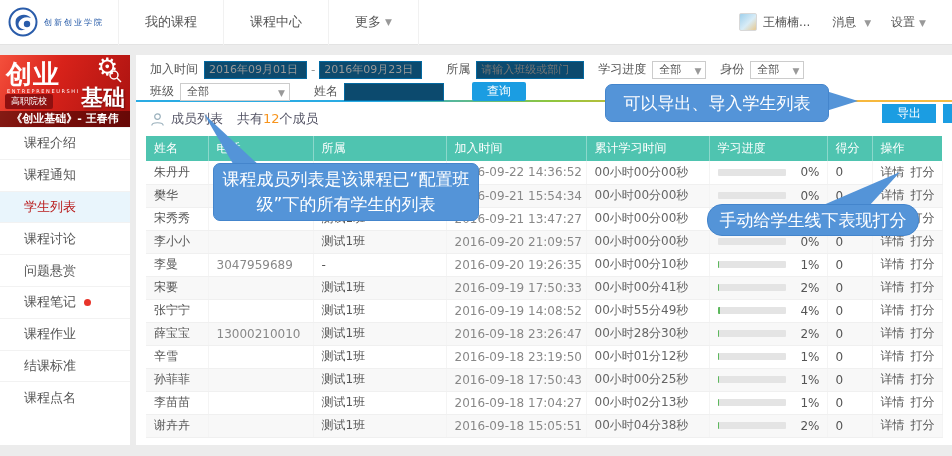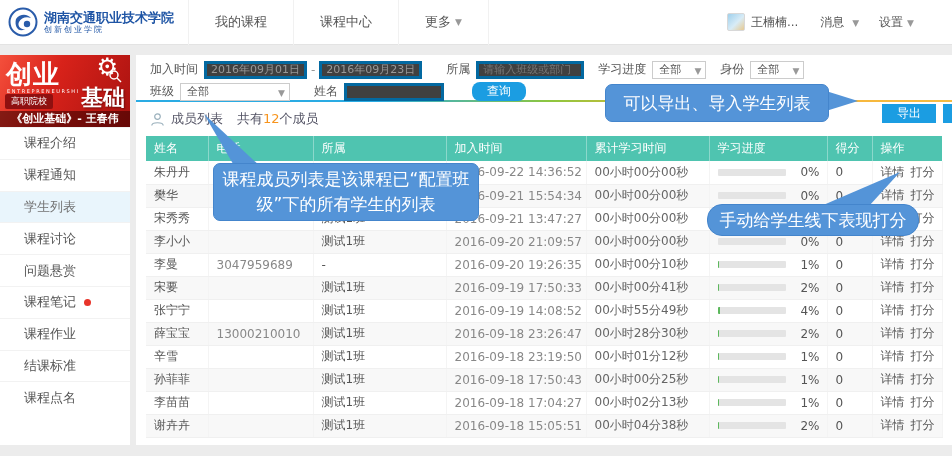--- a/index.html
+++ b/index.html
@@ -12,21 +12,21 @@
     background:#fff; border-bottom:1px solid #e3e3e3; display:flex; align-items:center; }
   .logo { display:flex; align-items:center; padding:0 14px 0 8px; }
   .logo-mark { width:30px; height:30px; margin-right:6px; }
   .logo-text1 { font-size:13px; font-weight:bold; color:#1f55a5; line-height:15px; }
   .logo-text2 { font-size:8px; color:#1f55a5; letter-spacing:2px; line-height:9px; }
   .nav { display:flex; height:45px; }
   .nav-item { padding:0 26px; display:flex; align-items:center; font-size:13px; color:#555;
     border-left:1px solid #f1f1f1; cursor:pointer; }
   .nav-item:last-child { border-right:1px solid #f1f1f1; }
   .caret { font-size:9px; color:#999; margin-left:4px; }
-  .top-right { margin-left:auto; display:flex; align-items:center; padding-right:18px; }
+  .top-right { margin-left:auto; display:flex; align-items:center; padding-right:6px; }
   .avatar { width:18px; height:18px; border-radius:2px; margin-right:6px;
     background:linear-gradient(135deg,#9fd0ec 0%,#d8ecf7 55%,#e8c98f 100%);
     border:1px solid #d8d8d8; }
   .user-name { font-size:12px; color:#555; margin-right:22px; }
   .top-menu { font-size:12px; color:#555; margin-right:20px; cursor:pointer; }
 
   
   .sidebar { position:absolute; left:0; top:55px; width:130px; height:390px;
     background:#fff; }
   .banner { position:relative; width:130px; height:72px; overflow:hidden;
@@ -39,44 +39,44 @@
   .banner-big2 { position:absolute; right:5px; top:28px; font-size:22px; font-weight:bold;
     color:#fff; text-shadow:1px 1px 2px #6e0a08; }
   .banner-badge { position:absolute; left:5px; bottom:18px; background:#8f1010; color:#fff;
     font-size:9px; padding:1px 6px; border-radius:2px; }
   .banner-strip { position:absolute; left:0; bottom:0; width:100%; height:16px;
     background:rgba(50,0,0,.55); color:#fff; font-size:11px; font-weight:bold;
     text-align:center; line-height:16px; white-space:nowrap; }
   .side-menu { }
   .side-item { height:31.8px; display:flex; align-items:center; padding-left:24px;
     font-size:13px; color:#555; border-top:1px solid #f2f2f2; cursor:pointer; position:relative; }
-  .side-item.active { background:#e9f5fc; color:#737373; }
+  .side-item.active { background:#e9f5fc; color:#b91c1c; }
   .red-dot { width:7px; height:7px; border-radius:50%; background:#e8342a; margin-left:8px; }
 
   
   .main { position:absolute; left:136px; top:55px; width:860px; height:390px;
     background:#fff; }
   .filter-block { height:45px; padding:5px 0 0 14px; }
   .filter-row { display:flex; align-items:center; height:19px; margin-bottom:3px; }
   .f-label { font-size:12px; color:#555; margin-right:6px; white-space:nowrap; }
-  .f-input { height:18px; border:3px solid #0369a1; font-size:11px; color:#999;
-    padding:0 4px; font-family:inherit; background:#404040; }
+  .f-input { height:18px; border:1px solid #0369a1; font-size:11px; color:#999;
+    padding:0 4px; font-family:inherit; background:#0c4a6e; }
   .f-date { width:103px; }
   .f-owner { width:108px; }
   .f-name { width:100px; }
   .dash { margin:0 4px; color:#999; }
   .f-select { height:18px; border:1px solid #ccc; background:#fff; position:relative;
     font-size:11px; color:#555; padding:0 16px 0 6px; display:flex; align-items:center; cursor:pointer; }
   .f-select .caret { position:absolute; right:4px; top:4px; }
   .sel-small { width:54px; }
   .sel-wide { width:110px; }
   .gap { width:24px; }
   .gap-s { width:14px; }
   .btn-query { height:19px; background:#1b9de2; color:#fff; border:none; font-size:12px;
-    padding:0 15px; border-radius:8px; margin-left:28px; cursor:pointer; font-family:inherit; }
+    padding:0 15px; border-radius:2px; margin-left:28px; cursor:pointer; font-family:inherit; }
   .grad-line { height:2px;
     background:linear-gradient(90deg,#2aabe3 0%,#2aabe3 28%,#8dc63f 48%,#f9b233 66%,#f5bd45 100%); }
 
   .member-head { height:34px; display:flex; align-items:center; padding-left:14px; }
   .member-title { font-size:13px; color:#556; margin-left:6px; }
   .member-count { font-size:13px; color:#556; margin-left:14px; }
   .member-count .num { color:#f7941d; }
   .btn-blue { position:absolute; height:19px; background:#1b9de2; color:#fff; border:none;
     font-size:12px; border-radius:0; cursor:pointer; text-align:center; line-height:19px;
     font-family:inherit; }
@@ -115,21 +115,20 @@
 <body>
 
 <div class="topbar">
   <div class="logo">
     <svg class="logo-mark" viewBox="0 0 30 30">
       <circle cx="15" cy="15" r="13.5" fill="#fff" stroke="#2a5caa" stroke-width="2"></circle>
       <path d="M8 12 C12 6,20 7,23 11 C18 9,13 11,11 15 C9 19,13 23,17 22 C11 26,6 20,8 12 Z" fill="#2a5caa"></path>
       <circle cx="19" cy="17" r="3.2" fill="#2a5caa"></circle>
     </svg>
     <div>
-      <div class="logo-text1">湖南交通职业技术学院</div>
       <div class="logo-text2">创新创业学院</div>
     </div>
   </div>
   <div class="nav">
 
       <div class="nav-item">
         <span>我的课程</span>
 
       </div>
 

